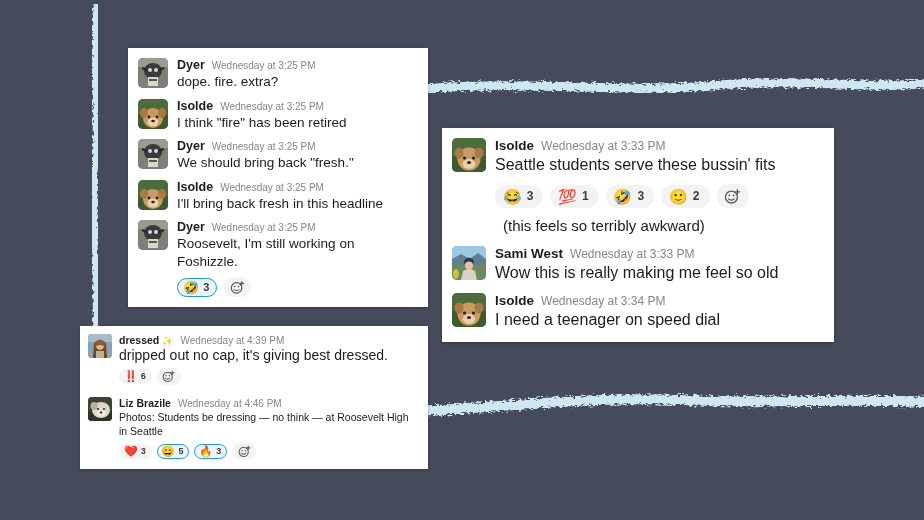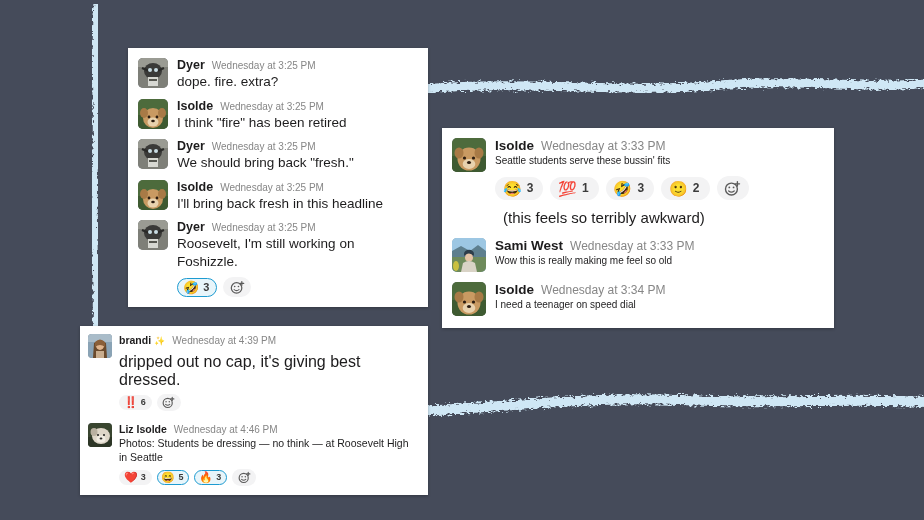--- a/index.html
+++ b/index.html
@@ -67,21 +67,21 @@
 
   
   .big .avatar { width: 30px; height: 30px; }
   .big .author { font-size: 12.5px; }
   .big .timestamp { font-size: 10px; }
   .big .text { font-size: 13.5px; line-height: 1.3; }
 
   .xl .avatar { width: 34px; height: 34px; }
   .xl .author { font-size: 13.5px; }
   .xl .timestamp { font-size: 12px; }
-  .xl .text { font-size: 10px; line-height: 1.32; }
+  .xl .text { font-size: 16px; line-height: 1.32; }
 
   .sm .avatar { width: 24px; height: 24px; margin-right: 7px; border-radius: 4px; }
   .sm .author { font-size: 10.5px; }
   .sm .timestamp { font-size: 10px; }
   .sm .text { font-size: 10.5px; line-height: 1.35; }
 
   
   .reactions {
     display: flex;
     align-items: center;
@@ -125,21 +125,21 @@
   .sm-react .add-reaction { width: 24px; height: 17px; }
   .sm-react { gap: 5px; margin-top: 5px; }
 
   .xl-react .reaction { padding: 3px 9px 3px 7px; border-radius: 13px; gap: 5px; }
   .xl-react .reaction .emo { font-size: 15px; }
   .xl-react .reaction .cnt { font-size: 12px; }
   .xl-react .add-reaction { width: 32px; height: 24px; border-radius: 13px; }
   .xl-react { gap: 7px; margin-top: 9px; margin-bottom: 9px; }
 
   .followup { font-size: 15px; color: #1d1c1d; margin-left: 8px; }
-  .followup-sm { font-size: 16px; color: #1d1c1d; margin-top: 7px; }
+  .followup-sm { font-size: 14px; color: #1d1c1d; margin-top: 1px; }
 </style>
 </head>
 <body>
 
 <div id="stage" style="background: rgb(69, 75, 90);">
 
   <div class="brush" style="left:86px; top:4px;">
     <svg width="26" height="332" viewBox="0 0 26 332">
       <defs>
         <filter id="rough1" x="-30%" y="-5%" width="160%" height="110%">
@@ -412,21 +412,21 @@
           <rect width="24" height="24" fill="#8aa3b5"></rect>
           <rect y="0" width="24" height="8" fill="#a9bcc9"></rect>
           <path d="M5 24 L6 9 Q12 4 18 9 L19 24 Z" fill="#6b4a2c"></path>
           <ellipse cx="12" cy="11" rx="4.2" ry="5" fill="#e0b48c"></ellipse>
           <path d="M7 8 Q12 3 17 8 L17 13 Q12 9 7 13 Z" fill="#8a5f38"></path>
           <rect x="8" y="17" width="8" height="7" fill="#c9ad8e"></rect>
         </svg>
       </span>
       <div class="msg-body">
         <div class="meta">
-          <span class="author">brandi</span>
+          <span class="author">dressed</span>
           <span class="sparkle">✨</span>
           <span class="timestamp">Wednesday at 4:39 PM</span>
         </div>
         <div class="followup-sm">dripped out no cap, it's giving best dressed.</div>
         <div class="reactions sm-react">
           <span class="reaction">
             <span class="emo">‼️</span>
             <span class="cnt">6</span>
           </span>
           <span class="add-reaction">
@@ -450,21 +450,21 @@
           <ellipse cx="13" cy="13" rx="9" ry="8" fill="#ded6c8"></ellipse>
           <ellipse cx="6" cy="9" rx="3.5" ry="4" fill="#b9b0a0"></ellipse>
           <ellipse cx="13" cy="16" rx="4.5" ry="3.5" fill="#f1ece2"></ellipse>
           <circle cx="10" cy="12" r="1.1" fill="#2b2b28"></circle>
           <circle cx="16" cy="12" r="1.1" fill="#2b2b28"></circle>
           <ellipse cx="13" cy="15.5" rx="1.4" ry="1" fill="#2b2b28"></ellipse>
         </svg>
       </span>
       <div class="msg-body">
         <div class="meta">
-          <span class="author">Liz Isolde</span>
+          <span class="author">Liz Brazile</span>
           <span class="timestamp">Wednesday at 4:46 PM</span>
         </div>
         <div class="text">Photos: Students be dressing — no think — at Roosevelt High in Seattle</div>
         <div class="reactions sm-react">
           <span class="reaction">
             <span class="emo">❤️</span>
             <span class="cnt">3</span>
           </span>
           <span class="reaction selected">
             <span class="emo">😄</span>

